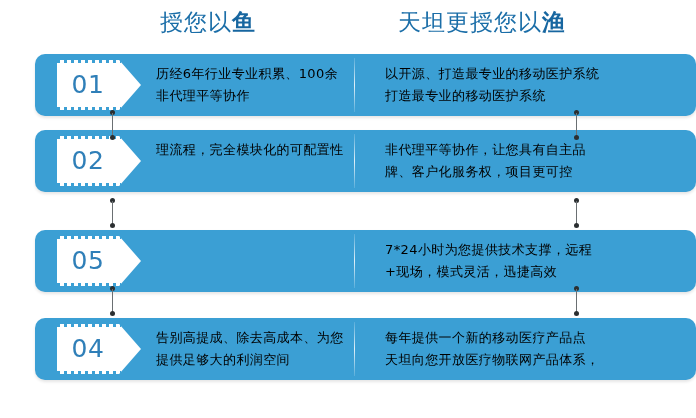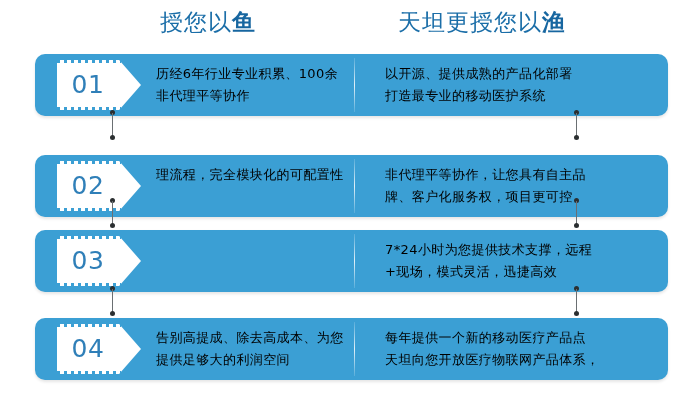--- a/index.html
+++ b/index.html
@@ -49,23 +49,24 @@
     height: 372px;
   }
   .row {
     position: absolute;
     left: 35px;
     width: 633px;
     height: 62px;
     background: #3b9fd4;
     border-radius: 10px;
     box-shadow: 0 2px 3px rgba(0,0,0,0.10);
+    padding-left: 28px;
   }
   .row-1 { top: 8px; }
-  .row-2 { top: 109px; }
+  .row-2 { top: 84px; }
   .row-3 { top: 184px; }
   .row-4 { top: 272px; }
 
   
   .badge {
     position: absolute;
     left: 22px;
     top: 6px;
     width: 84px;
     height: 50px;
@@ -170,21 +171,21 @@
     <div class="badge"></div>
     <div class="badge-perf badge-perf-top"></div>
     <div class="badge-perf badge-perf-bottom"></div>
     <div class="badge-num">01</div>
     <div class="divider"></div>
     <div class="col col-left">
       <span class="line">历经6年行业专业积累、100余</span>
       <span class="line">非代理平等协作</span>
     </div>
     <div class="col col-right">
-      <span class="line">以开源、提供成熟的产品化部署</span>
+      <span class="line">以开源、打造最专业的移动医护系统</span>
       <span class="line">打造最专业的移动医护系统</span>
     </div>
   </div>
 
   <div class="row row-2">
     <div class="badge"></div>
     <div class="badge-perf badge-perf-top"></div>
     <div class="badge-perf badge-perf-bottom"></div>
     <div class="badge-num">02</div>
     <div class="divider"></div>
@@ -194,21 +195,21 @@
     <div class="col col-right">
       <span class="line">非代理平等协作，让您具有自主品</span>
       <span class="line">牌、客户化服务权，项目更可控</span>
     </div>
   </div>
 
   <div class="row row-3">
     <div class="badge"></div>
     <div class="badge-perf badge-perf-top"></div>
     <div class="badge-perf badge-perf-bottom"></div>
-    <div class="badge-num">03</div>
+    <div class="badge-num">05</div>
     <div class="divider"></div>
     <div class="col col-right">
       <span class="line">7*24小时为您提供技术支撑，远程</span>
       <span class="line">+现场，模式灵活，迅捷高效</span>
     </div>
   </div>
 
   <div class="row row-4">
     <div class="badge"></div>
     <div class="badge-perf badge-perf-top"></div>

